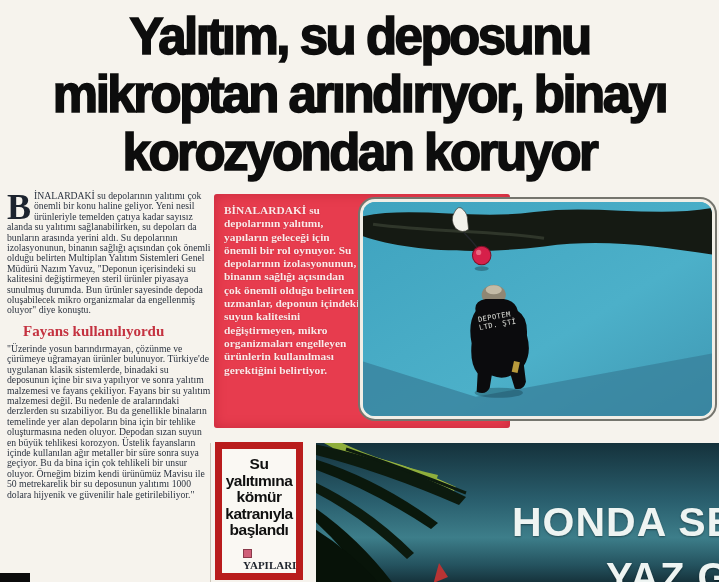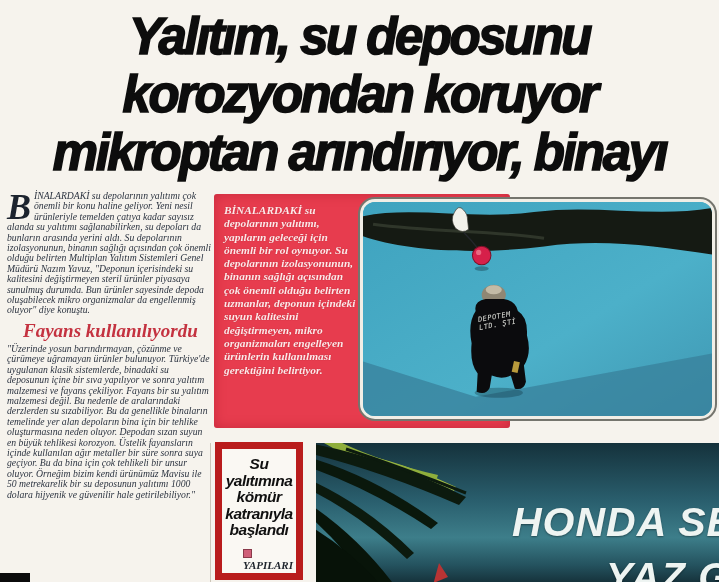--- a/index.html
+++ b/index.html
@@ -1,20 +1,19 @@
 <!DOCTYPE html>
 <html><head>
 <meta charset="utf-8">
 <style>
   html,body{margin:0;padding:0;}
   .page{
     position:relative; width:719px; height:582px;
     background:#f6f3ed; overflow:hidden;
     font-family:"Liberation Serif", serif;
-    font-style:italic;
   }
   
   .headline{
     position:absolute; left:0; top:8px; width:719px; text-align:center;
     font-family:"Liberation Sans", sans-serif;
     font-weight:900; font-size:51px; line-height:58px;
     letter-spacing:-2.5px; color:#0d0d0d;
     -webkit-text-stroke:1.6px #0d0d0d;
   }
   
@@ -22,21 +21,21 @@
     position:absolute; left:7px; top:191px; width:205px;
     color:#2b3340; font-size:9.7px; line-height:10.4px; text-align:left;
   }
   .para{margin:0 0 4px 0;}
   .dropcap{
     float:left; font-weight:bold; font-size:36px; line-height:28px;
     padding:2px 3px 0 0; color:#1c232e;
   }
   .subhead{
     margin:7px 0 5px 16px; color:#c43240;
-    font-weight:bold; font-size:19px; line-height:16px; letter-spacing:0;
+    font-weight:bold; font-size:15px; line-height:16px; letter-spacing:0;
   }
   
   .pullquote{
     position:absolute; left:214px; top:194px; width:296px; height:234px;
     background:#e73c4e; border-radius:3px; z-index:1;
     box-shadow:inset 0 0 12px rgba(140,10,30,.35);
   }
   .pq-text{
     margin:10px 0 0 10px; width:136px;
     color:#ffe9e9; font-weight:bold; font-size:11.4px; line-height:13.3px;
@@ -92,22 +91,22 @@
     background:#b73434; clip-path:polygon(50% 0, 100% 70%, 20% 100%);
   }
 </style>
 </head>
 <body>
 
 <div class="page">
 
   <header class="headline">
     <div>Yalıtım, su deposunu</div>
+    <div>mikroptan arındırıyor, binayı</div>
     <div>korozyondan koruyor</div>
-    <div>mikroptan arındırıyor, binayı</div>
   </header>
 
   <section class="left-col">
     <p class="para"><span class="dropcap">B</span><span>İNALARDAKİ su depolarının yalıtımı çok önemli bir konu haline geliyor. Yeni nesil ürünleriyle temelden çatıya kadar sayısız alanda su yalıtımı sağlanabilirken, su depoları da bunların arasında yerini aldı. Su depolarının izolasyonunun, binanın sağlığı açısından çok önemli olduğu belirten Multiplan Yalıtım Sistemleri Genel Müdürü Nazım Yavuz, "Deponun içerisindeki su kalitesini değiştirmeyen steril ürünler piyasaya sunulmuş durumda. Bun ürünler sayesinde depoda oluşabilecek mikro organizmalar da engellenmiş oluyor" diye konuştu.</span></p>
     <h3 class="subhead">Fayans kullanılıyordu</h3>
     <p class="para">"Üzerinde yosun barındırmayan, çözünme ve çürümeye uğramayan ürünler bulunuyor. Türkiye'de uygulanan klasik sistemlerde, binadaki su deposunun içine bir sıva yapılıyor ve sonra yalıtım malzemesi ve fayans çekiliyor. Fayans bir su yalıtım malzemesi değil. Bu nedenle de aralarındaki derzlerden su sızabiliyor. Bu da genellikle binaların temelinde yer alan depoların bina için bir tehlike oluşturmasına neden oluyor. Depodan sızan suyun en büyük tehlikesi korozyon. Üstelik fayansların içinde kullanılan ağır metaller bir süre sonra suya geçiyor. Bu da bina için çok tehlikeli bir unsur oluyor. Örneğim bizim kendi ürünümüz Mavisu ile 50 metrekarelik bir su deposunun yalıtımı 1000 dolara hijyenik ve güvenilir hale getirilebiliyor."</p>
   </section>
 
   <aside class="pullquote">
     <p class="pq-text"><strong>BİNALARDAKİ</strong><span> su depolarının yalıtımı, yapıların geleceği için önemli bir rol oynuyor. Su depolarının izolasyonunun, binanın sağlığı açısından çok önemli olduğu belirten uzmanlar, deponun içindeki suyun kalitesini değiştirmeyen, mikro organizmaları engelleyen ürünlerin kullanılması gerektiğini belirtiyor.</span></p>

